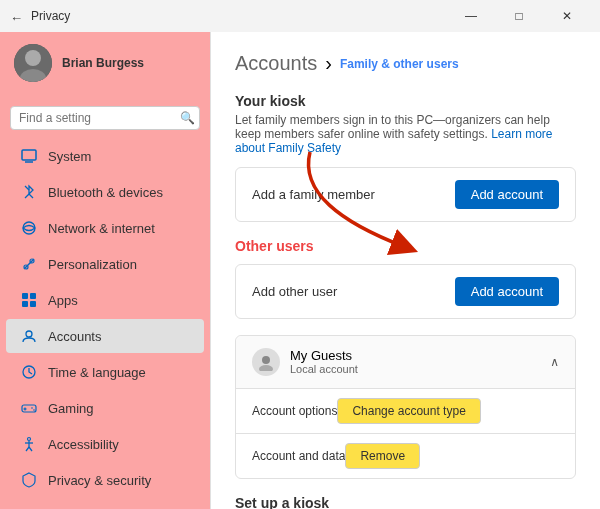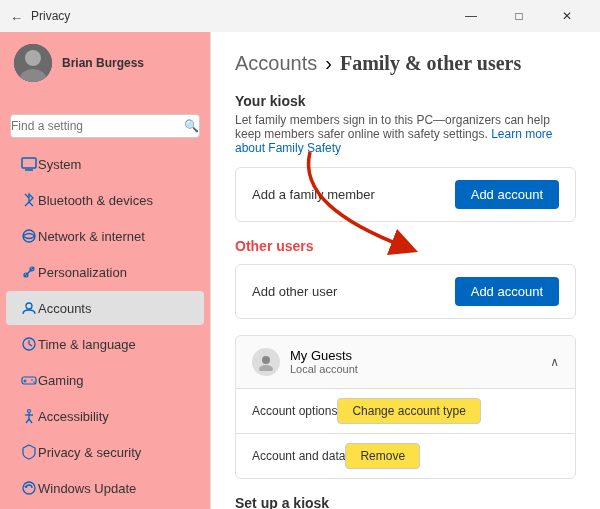--- a/index.html
+++ b/index.html
@@ -75,40 +75,41 @@
       align-items: center;
       justify-content: center;
     }
     .avatar svg { width: 38px; height: 38px; }
     .user-name {
       font-size: 12px;
       font-weight: 600;
       color: #333;
     }
     .search-box {
-      margin: 20px 10px 8px;
+      margin: 12px 10px 8px;
       display: flex;
       align-items: center;
       background: white;
       border: 1px solid #ccc;
       border-radius: 4px;
-      padding: 4px 0;
+      padding: 4px 8px;
       gap: 6px;
     }
     .search-box input {
       border: none;
       outline: none;
       font-size: 12px;
       flex: 1;
       background: transparent;
     }
     .search-icon-wrap { color: #666; font-size: 12px; }
     .nav-item {
       display: flex;
       align-items: center;
+      gap: 10px;
       padding: 8px 14px;
       cursor: pointer;
       border-radius: 4px;
       margin: 1px 6px;
       font-size: 13px;
       color: #333;
     }
     .nav-item.active { background: #e0e0e0; font-weight: 500; }
     .nav-icon {
       width: 18px;
@@ -131,24 +132,23 @@
       align-items: center;
       gap: 8px;
       margin-bottom: 18px;
     }
     .page-breadcrumb {
       font-size: 20px;
       color: #666;
       font-weight: 400;
     }
     .page-title {
-      font-size: 20px;
+      font-size: 12px;
       font-weight: 600;
-      color: #404040;
-      font-family: Liberation Serif, serif;
+      color: #3b82f6;
     }
     .breadcrumb-separator {
       font-size: 20px;
       color: #000;
       font-weight: 300;
     }
     .section-title {
       font-size: 14px;
       font-weight: 600;
       color: #333;
@@ -315,20 +315,31 @@
     </div>
     <div class="nav-item">
       <span class="nav-icon">
         <svg viewBox="0 0 16 16" fill="none">
             <path d="M3 13 L13 3" stroke="#0067c0" stroke-width="1.5"></path>
             <circle cx="5" cy="11" r="2" stroke="#0067c0" stroke-width="1.2"></circle>
             <circle cx="11" cy="5" r="2" stroke="#0067c0" stroke-width="1.2"></circle>
           </svg>
       </span>
       <span>Personalization</span>
+    </div>
+    <div class="nav-item">
+      <span class="nav-icon">
+        <svg viewBox="0 0 16 16" fill="none">
+            <rect x="1" y="1" width="6" height="6" rx="1" fill="#0067c0"></rect>
+            <rect x="9" y="1" width="6" height="6" rx="1" fill="#0067c0"></rect>
+            <rect x="1" y="9" width="6" height="6" rx="1" fill="#0067c0"></rect>
+            <rect x="9" y="9" width="6" height="6" rx="1" fill="#0067c0"></rect>
+          </svg>
+      </span>
+      <span>Apps</span>
     </div>
     <div class="nav-item active">
       <span class="nav-icon">
         <svg viewBox="0 0 16 16" fill="none">
             <circle cx="8" cy="6" r="3" stroke="#0067c0" stroke-width="1.3"></circle>
             <path d="M2 14 Q2 10 8 10 Q14 10 14 14" stroke="#0067c0" stroke-width="1.3" fill="none"></path>
           </svg>
       </span>
       <span>Accounts</span>
     </div>

